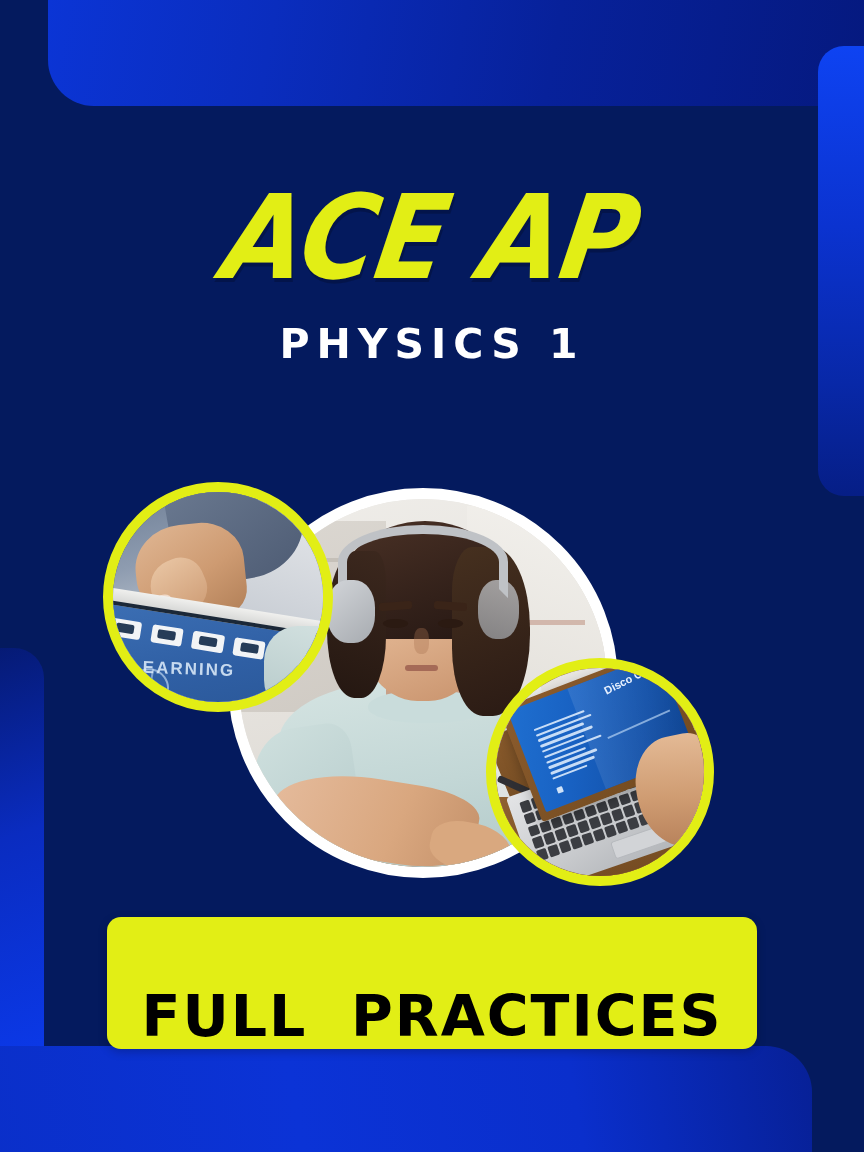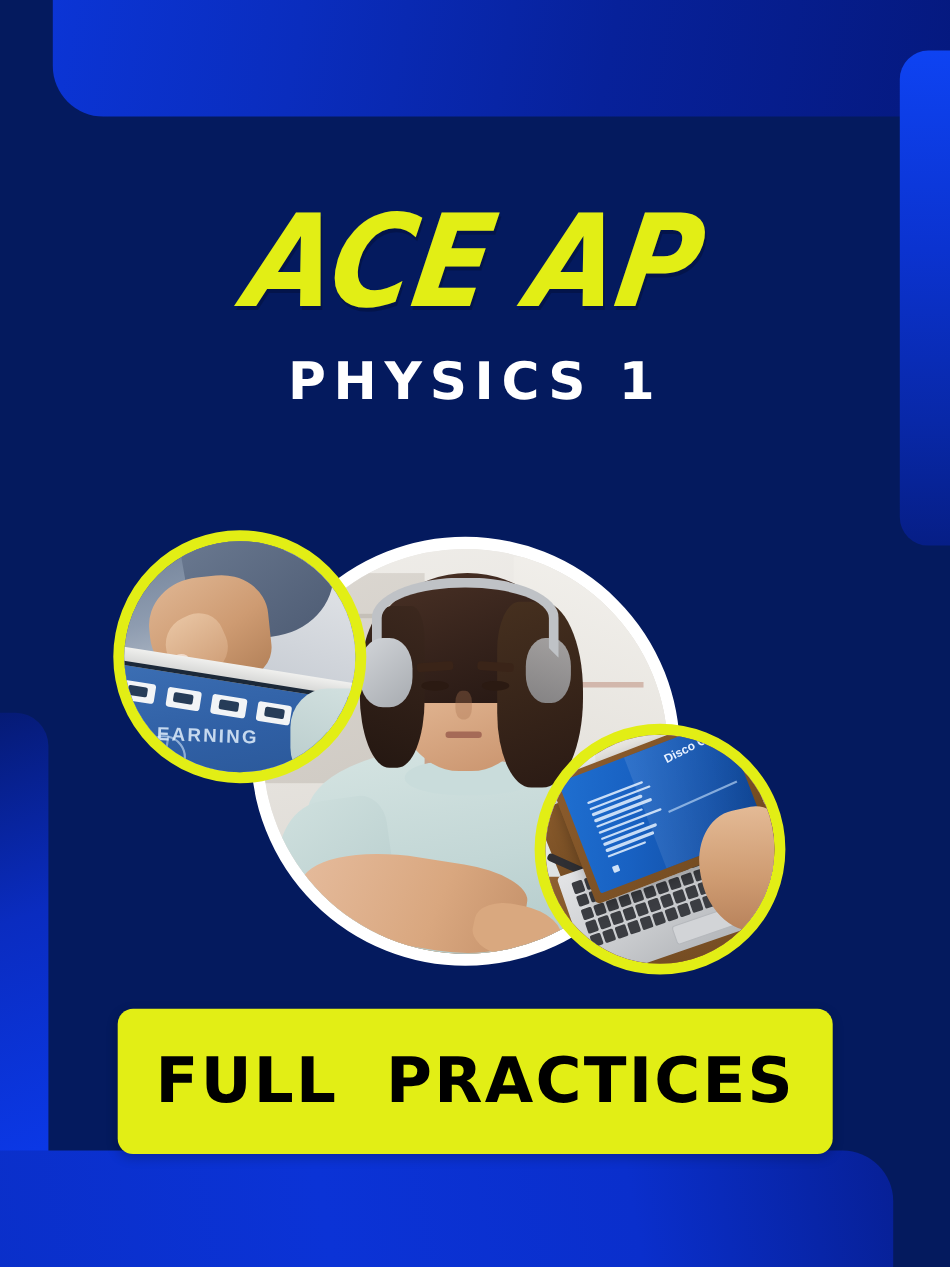--- a/index.html
+++ b/index.html
@@ -77,21 +77,21 @@
     position: absolute;
     left: 0; right: 0; top: 324px;
     text-align: center;
     z-index: 6;
   }
 
   .subhead {
     display: inline-block;
     font-family: "DejaVu Sans", sans-serif;
     font-weight: 700;
-    font-size: 47px;
+    font-size: 41px;
     line-height: 1;
     letter-spacing: 7px;
     color: #FFFFFF;
   }
 
   
   .cluster {
     position: absolute;
     left: 0; top: 0;
     width: 864px; height: 1152px;
@@ -420,21 +420,21 @@
     transform: rotate(-12deg);
   }
 
   
   .cta {
     position: absolute;
     left: 107px; top: 917px;
     width: 650px; height: 132px;
     background: #E2EE15;
     border-radius: 14px;
-    display:flex; align-items:center; justify-content:center;
+    display:flex; align-items:flex-end; justify-content:center;
     z-index: 7;
     box-shadow: 0 3px 10px rgba(0,0,0,.22);
   }
   .cta-label {
     font-family: "DejaVu Sans", sans-serif;
     font-weight: 700;
     font-size: 57px;
     letter-spacing: 2px;
     color: #000000;
     white-space: pre;

